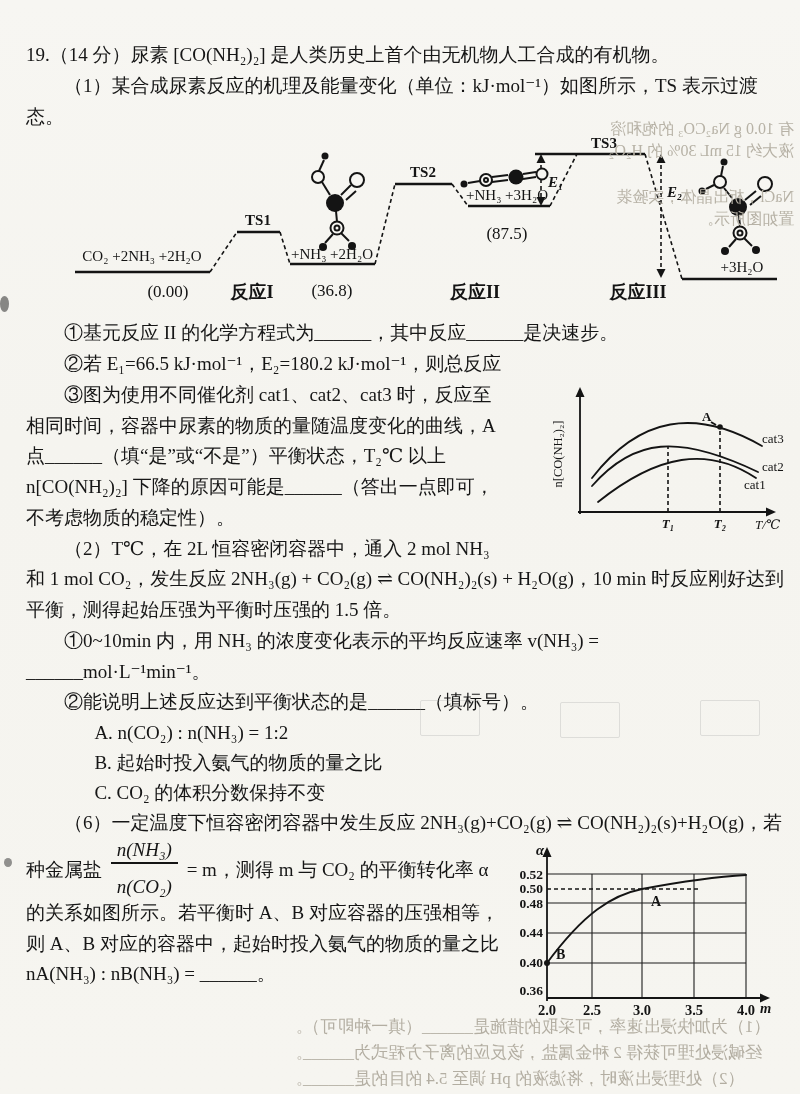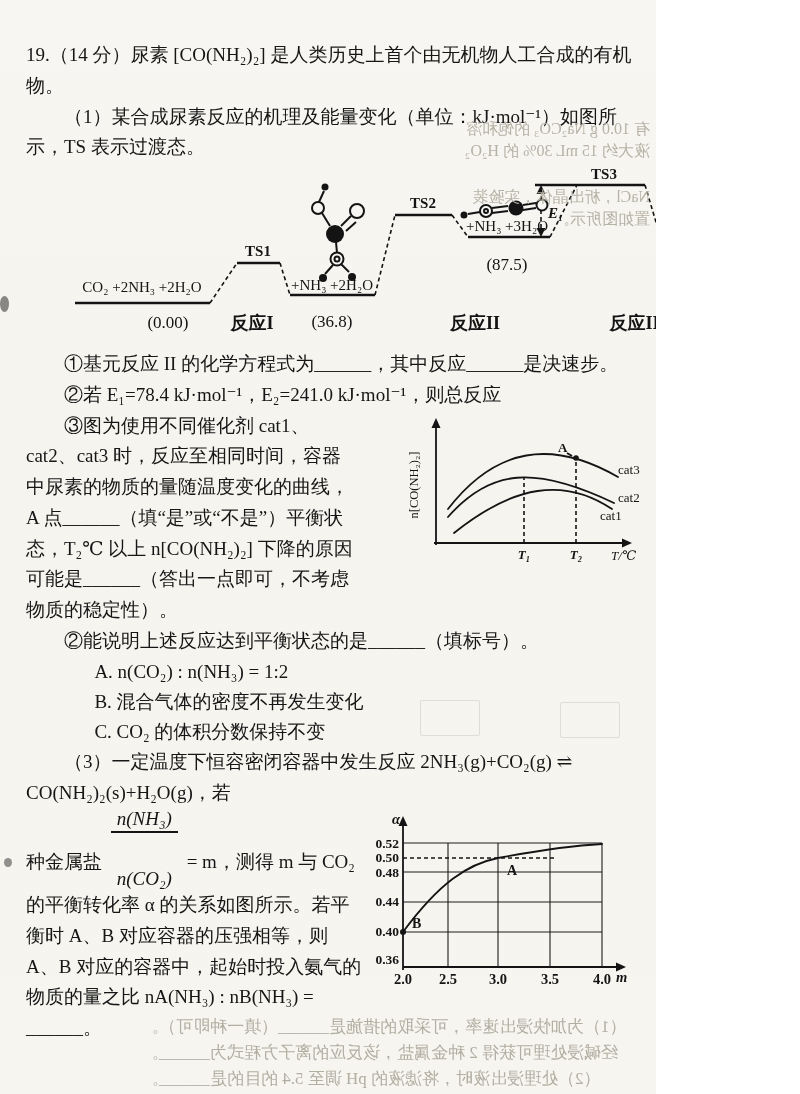--- a/index.html
+++ b/index.html
@@ -1,17 +1,17 @@
 <!DOCTYPE html>
 <html lang="zh"><head>
 <meta charset="utf-8">
 <style>
   html,body{margin:0;padding:0;}
   .page{
-    position:relative; width:656px; height:1094px; overflow:hidden;
+    position:relative; width:800px; height:1094px; overflow:hidden;
     background:linear-gradient(180deg,#f7f6f2 0%,#f5f4ef 40%,#f6f5f0 100%);
     font-family:"Liberation Serif","DejaVu Serif",serif;
     color:#161616;
   }
   .content{ padding:40px 14px 0 26px; font-size:19px; line-height:1.62; }
   .para{ margin:0; }
   .ind{ text-indent:2em; }
   .eq-line{ padding-left:4.2em; }
   .eq-gap{ margin-left:2.2em; }
   .opt{ padding-left:3.6em; line-height:1.58; }
@@ -21,21 +21,21 @@
   .dsh{ stroke:#141414; stroke-width:1.6; stroke-dasharray:4 3; fill:none; }
   .bond{ stroke:#141414; stroke-width:2; }
   .atom-f{ fill:#141414; }
   .atom-o{ fill:#f7f6f2; stroke:#141414; stroke-width:2; }
   .curve{ fill:none; stroke:#141414; stroke-width:1.8; stroke-linecap:round; }
   .grid{ stroke:#1c1c1c; stroke-width:1.1; }
   .axis{ stroke:#141414; stroke-width:1.8; }
   .tick{ font-weight:bold; }
   .frac{ display:inline-block; text-align:center; vertical-align:-0.9em; line-height:1.15; margin:0 4px; font-style:italic; }
   .frac .num{ display:block; border-bottom:2px solid #141414; padding:0 6px 1px; }
-  .frac .den{ display:block; padding-top:3px;margin-top:32px; }
+  .frac .den{ display:block; padding-top:12px; }
   .ghost{ position:absolute; color:#b7b2a6; transform:scaleX(-1); filter:blur(0.5px); font-size:16px; white-space:nowrap; }
   .bleed-bottom{ position:absolute; right:30px; bottom:2px; text-align:right; line-height:26px; font-size:17px; }
   .bleed-bottom div{ color:#b3aea2; transform:scaleX(-1); filter:blur(0.5px); }
   .ghostbox{ position:absolute; border:1.5px solid #999; opacity:.25; border-radius:2px; }
   .blot{ position:absolute; background:#2c2c2c; border-radius:50%; }
 </style>
 </head>
 <body>
 
 <div class="page">
@@ -138,21 +138,21 @@
         <circle class="atom-f" cx="708" cy="73" r="9"></circle>
         <circle class="atom-o" cx="735" cy="50" r="7"></circle>
         <circle class="atom-o" cx="710" cy="99" r="6.5"></circle>
         <circle class="atom-o" cx="710" cy="99" r="2.5"></circle>
         <circle class="atom-f" cx="695" cy="117" r="4"></circle>
         <circle class="atom-f" cx="726" cy="116" r="4"></circle>
       </g>
     </svg>
 
     <div class="para ind">①基元反应 II 的化学方程式为______，其中反应______是决速步。</div>
-    <div class="para ind">②若 E₁=78.4 kJ·mol⁻¹，E₂=241.0 kJ·mol⁻¹，则总反应</div>
+    <div class="para ind">②若 E₁=66.5 kJ·mol⁻¹，E₂=180.2 kJ·mol⁻¹，则总反应</div>
 
     <div class="para ind">
       
       <span class="fig-right">
         <svg width="236" height="150" viewBox="0 0 236 150">
           <g>
             <line class="axis" x1="30" y1="132" x2="30" y2="10"></line>
             <path class="atom-f" d="M30 5 l-4.5 10 h9 z"></path>
             <line class="axis" x1="28" y1="130" x2="220" y2="130"></line>
             <path class="atom-f" d="M226 130 l-10 -4.5 v9 z"></path>
@@ -174,26 +174,28 @@
           <line class="bond" x1="161" y1="40" x2="166" y2="43" stroke-width="1.4"></line>
           <text x="152" y="39" font-size="13" font-weight="bold">A</text>
           <text x="212" y="61" font-size="13">cat3</text>
           <text x="212" y="89" font-size="13">cat2</text>
           <text x="194" y="107" font-size="13">cat1</text>
         </svg>
       </span>
       <span>③图为使用不同催化剂 cat1、cat2、cat3 时，反应至相同时间，容器中尿素的物质的量随温度变化的曲线，A 点______（填“是”或“不是”）平衡状态，T₂℃ 以上 n[CO(NH₂)₂] 下降的原因可能是______（答出一点即可，不考虑物质的稳定性）。</span>
     </div>
 
+    <div class="para ind">（2）T℃，在 2L 恒容密闭容器中，通入 2 mol NH₃ 和 1 mol CO₂，发生反应 2NH₃(g) + CO₂(g) ⇌ CO(NH₂)₂(s) + H₂O(g)，10 min 时反应刚好达到平衡，测得起始压强为平衡时压强的 1.5 倍。</div>
+    <div class="para ind">①0~10min 内，用 NH₃ 的浓度变化表示的平均反应速率 v(NH₃) = ______mol·L⁻¹min⁻¹。</div>
     <div class="para ind">②能说明上述反应达到平衡状态的是______（填标号）。</div>
     <div class="opt">A. n(CO₂) : n(NH₃) = 1:2</div>
-    <div class="opt">B. 混合气体的密度不再发生变化</div>
+    <div class="opt">B. 起始时投入氨气的物质的量之比</div>
     <div class="opt">C. CO₂ 的体积分数保持不变</div>
 
-    <div class="para ind">（3）一定温度下恒容密闭容器中发生反应 2NH₃(g)+CO₂(g) ⇌ CO(NH₂)₂(s)+H₂O(g)，若</div>
+    <div class="para ind">（6）一定温度下恒容密闭容器中发生反应 2NH₃(g)+CO₂(g) ⇌ CO(NH₂)₂(s)+H₂O(g)，若</div>
 
     <div class="para">
       
       <span class="fig-right">
         <svg width="272" height="178" viewBox="0 0 272 178">
           <g>
             <line class="grid" x1="33" y1="33" x2="232" y2="33"></line>
             <line class="grid" x1="33" y1="62" x2="232" y2="62"></line>
             <line class="grid" x1="33" y1="92" x2="232" y2="92"></line>
             <line class="grid" x1="33" y1="122" x2="232" y2="122"></line>

